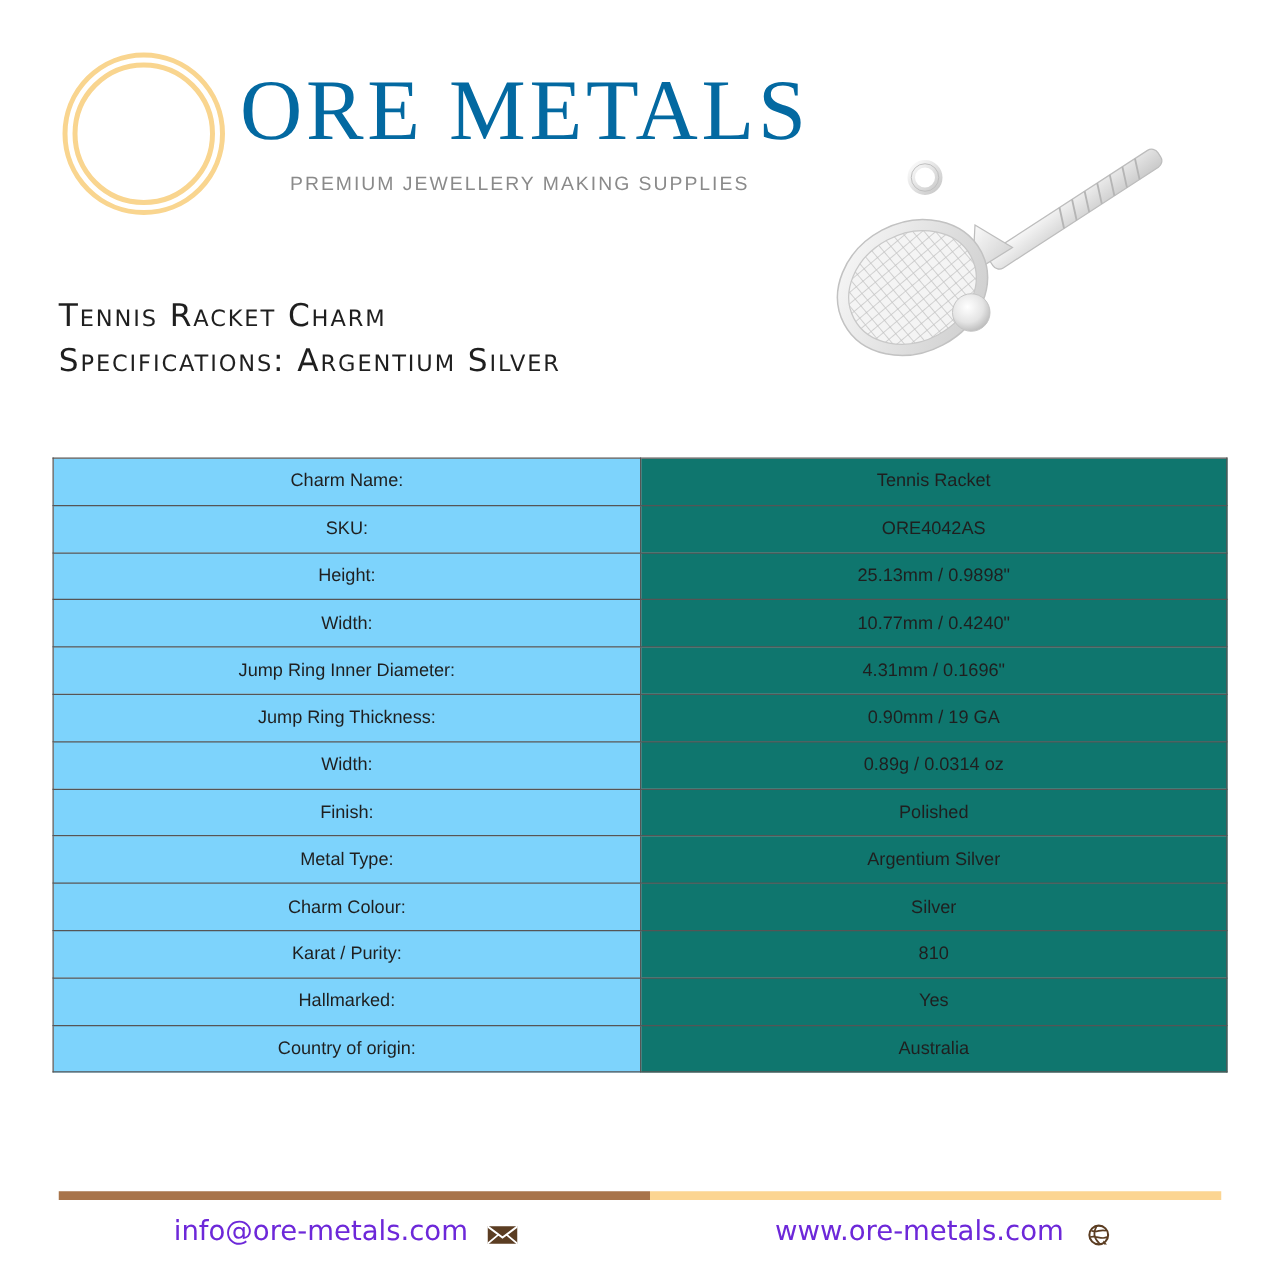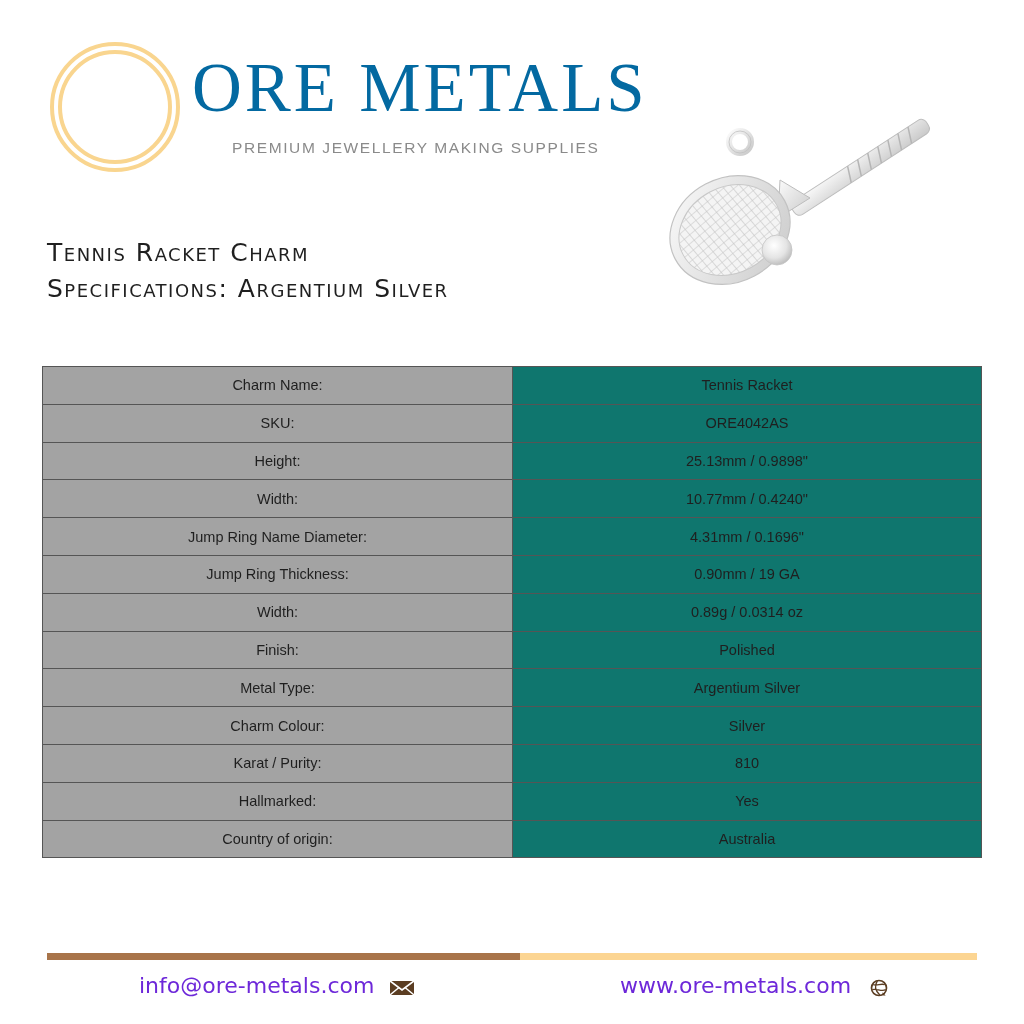--- a/index.html
+++ b/index.html
@@ -29,21 +29,21 @@
 
   .spec-table {
     position: absolute; left: 42px; top: 366px; width: 940px;
     border-collapse: collapse; table-layout: fixed;
   }
   .spec-table td {
     border: 1.5px solid #555555; height: 36.8px; padding: 0;
     text-align: center; vertical-align: middle;
     font-family: "Liberation Sans", sans-serif; font-size: 14.5px; color: #1f1f1f;
   }
-  .spec-table td.label { background: #a3a3a3; width: 469px; }
+  .spec-table td.label { background: #7dd3fc; width: 469px; }
   .spec-table td.value { background: #0f766e; }
 
   .footer-bar-left  { position: absolute; left: 47px;  top: 953px; width: 473px; height: 7px; background: #a8744a; }
   .footer-bar-right { position: absolute; left: 520px; top: 953px; width: 457px; height: 7px; background: #fcd592; }
 
   .footer-contact {
     position: absolute; top: 964px; height: 34px; display: flex; align-items: flex-end; gap: 16px;
     font-family: "DejaVu Sans", sans-serif; font-size: 22px; color: #6d28d9; white-space: nowrap;
   }
   .footer-email { left: 139px; }
@@ -119,21 +119,21 @@
       </tr>
       <tr>
         <td class="label">Height:</td>
         <td class="value">25.13mm / 0.9898"</td>
       </tr>
       <tr>
         <td class="label">Width:</td>
         <td class="value">10.77mm / 0.4240"</td>
       </tr>
       <tr>
-        <td class="label">Jump Ring Name Diameter:</td>
+        <td class="label">Jump Ring Inner Diameter:</td>
         <td class="value">4.31mm / 0.1696"</td>
       </tr>
       <tr>
         <td class="label">Jump Ring Thickness:</td>
         <td class="value">0.90mm / 19 GA</td>
       </tr>
       <tr>
         <td class="label">Width:</td>
         <td class="value">0.89g / 0.0314 oz</td>
       </tr>

